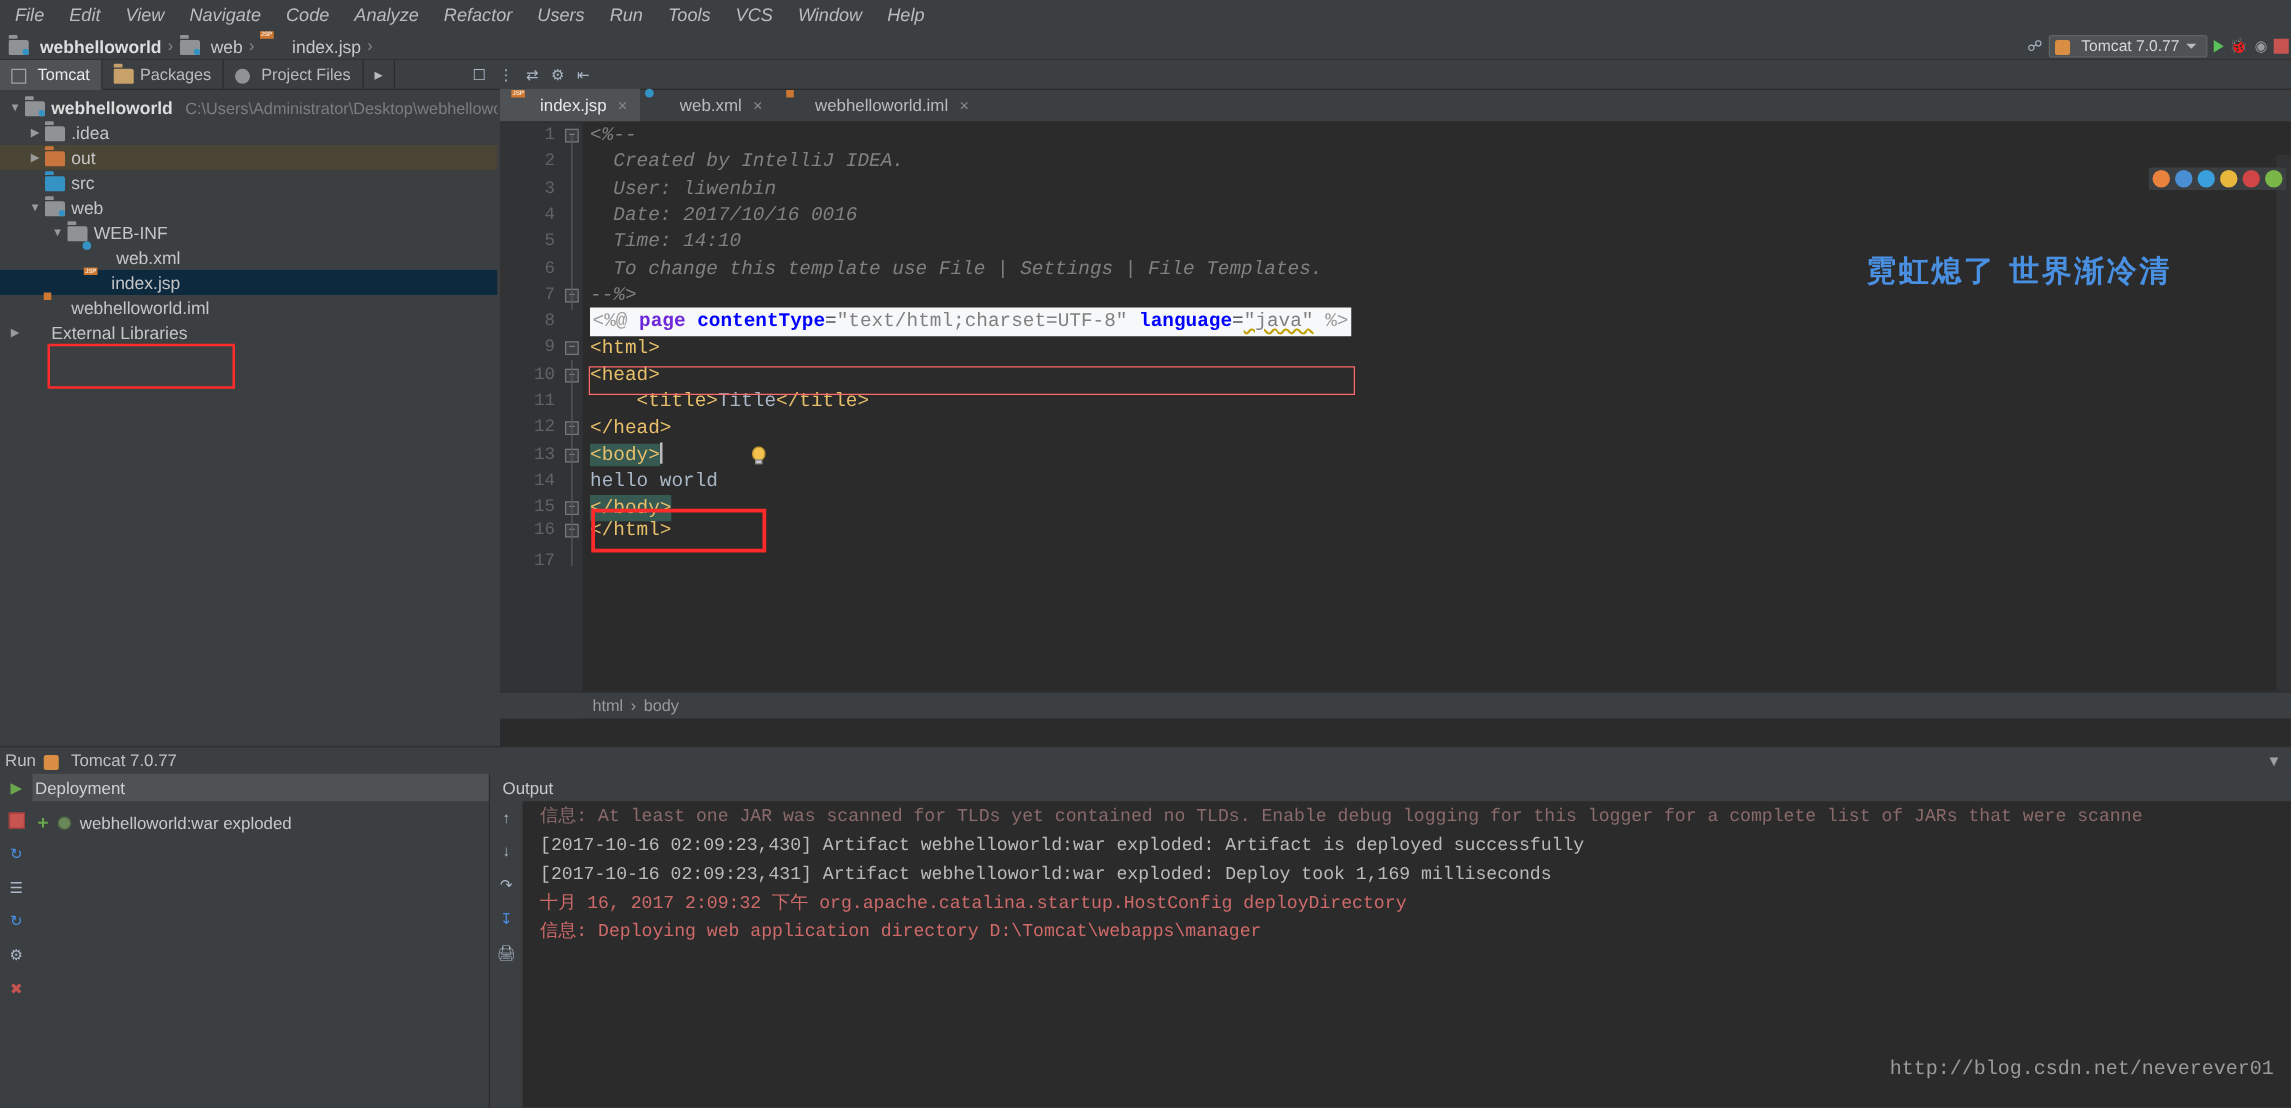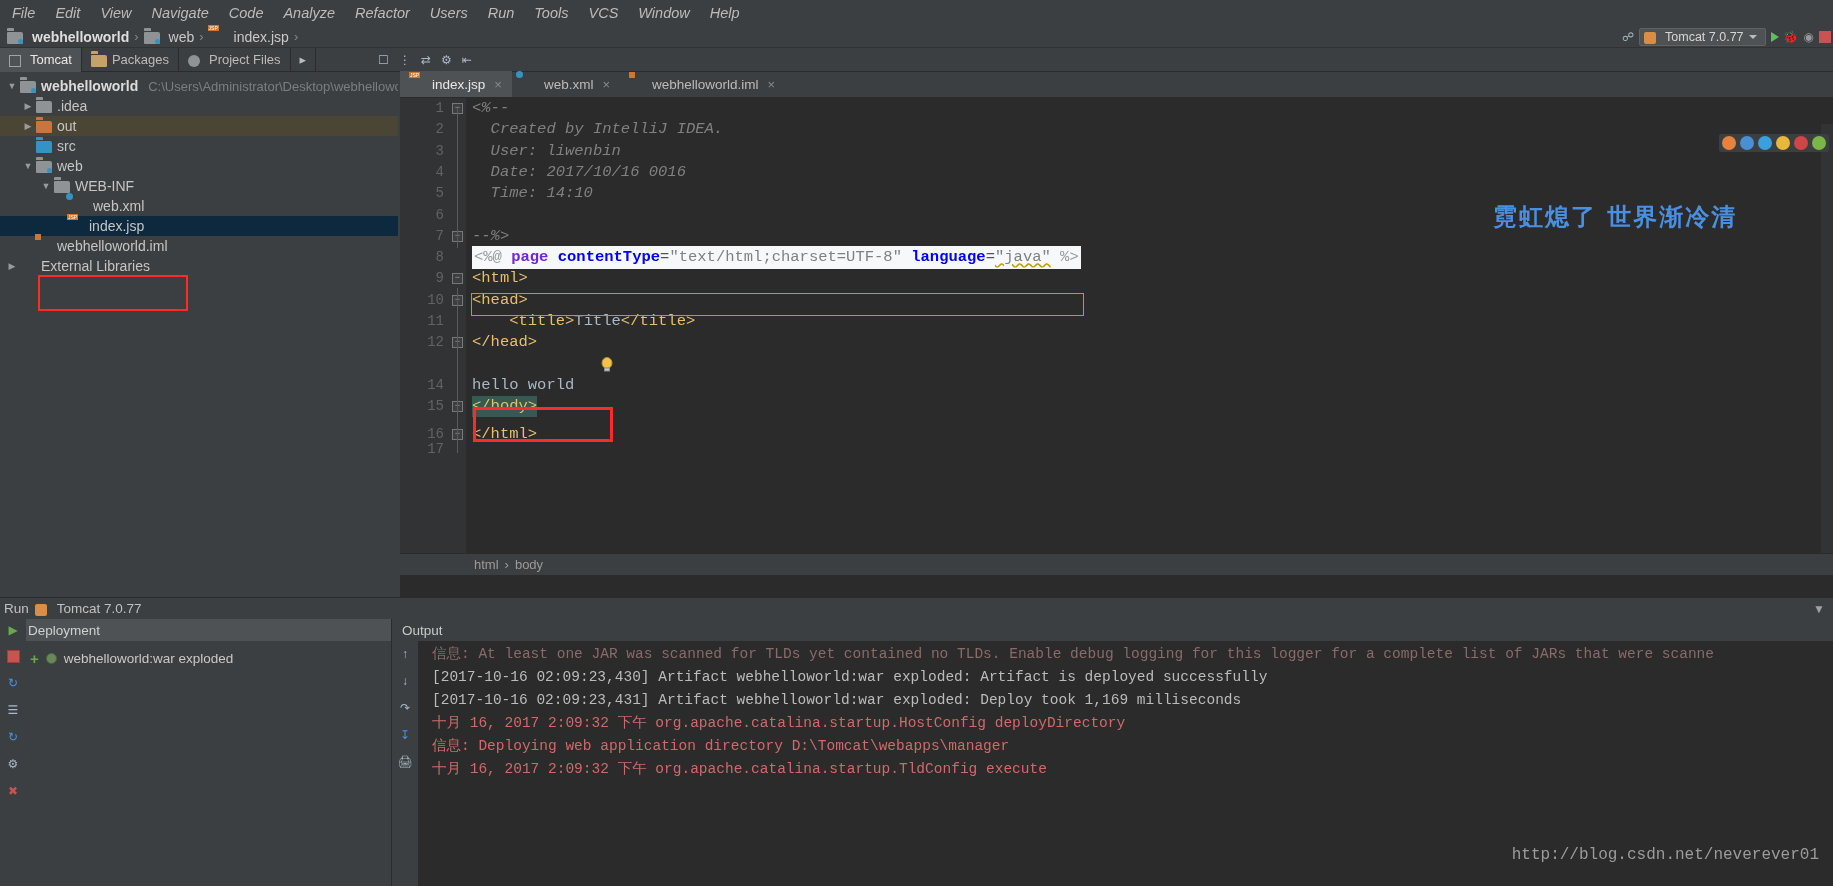--- a/index.html
+++ b/index.html
@@ -409,20 +409,21 @@
           <div class="cline" style="position: absolute; top: 63.9px; left: 0px; right: 0px;">
             <span class="lnum">4</span>
             <span class="ctext cmt">  Date: 2017/10/16 0016</span>
           </div>
           <div class="cline" style="position: absolute; top: 85.2px; left: 0px; right: 0px;">
             <span class="lnum">5</span>
             <span class="ctext cmt">  Time: 14:10</span>
           </div>
           <div class="cline" style="position: absolute; top: 106.5px; left: 0px; right: 0px;">
             <span class="lnum">6</span>
+            <span class="ctext cmt">  To change this template use File | Settings | File Templates.</span>
           </div>
 
           <div class="cline" style="position: absolute; top: 127.8px; left: 0px; right: 0px;">
             <span class="lnum">7</span>
             <span class="foldmark">−</span>
             <span class="ctext cmt">--%&gt;</span>
           </div>
 
           <div class="cline" style="position: absolute; top: 149.1px; left: 0px; right: 0px;">
             <span class="lnum">8</span>
@@ -451,33 +452,38 @@
             <span class="foldmark">−</span>
             <span class="bulb">
               <svg width="14" height="15" viewBox="0 0 14 15">
                   <ellipse cx="7" cy="6" rx="5" ry="5.5" fill="#f2c14e" stroke="#b8902c"></ellipse>
                   <rect x="4.5" y="11" width="5" height="3" fill="#c9c9c9" stroke="#8a8a8a"></rect>
                 </svg>
             </span>
             <span class="ctext tag">&lt;/head&gt;</span>
           </div>
 
+          <div class="cline" style="position: absolute; top: 255.6px; left: 0px; right: 0px;">
+            <span class="lnum">13</span>
+            <span class="foldmark">−</span>
+            <span class="ctext"><span class="tag sel-teal">&lt;body&gt;</span><span class="caret"></span></span>
+          </div>
 
           <div class="cline" style="position: absolute; top: 276.9px; left: 0px; right: 0px;">
             <span class="lnum">14</span>
             <span class="ctext txtval">hello world</span>
           </div>
 
           <div class="cline" style="position: absolute; top: 298.2px; left: 0px; right: 0px;">
             <span class="lnum">15</span>
             <span class="foldmark">−</span>
             <span class="ctext tag sel-teal">&lt;/body&gt;</span>
           </div>
 
-          <div class="cline" style="position: absolute; top: 326px; left: 0px; right: 0px; text-decoration: underline;">
+          <div class="cline" style="position: absolute; top: 316px; left: 0px; right: 0px; text-decoration: underline;">
             <span class="lnum">16</span>
             <span class="foldmark">−</span>
             <span class="ctext tag">&lt;/html&gt;</span>
           </div>
 
           <div class="cline" style="position: absolute; top: 340.8px; left: 0px; right: 0px;">
             <span class="lnum">17</span>
             <span class="ctext"></span>
           </div>
         </div>
@@ -544,21 +550,20 @@
             <span class="icoglyph">↷</span>
             <span class="icoglyph" style="color:#4a90e2">↧</span>
             <span class="icoglyph">🖨</span>
           </div>
           <div class="out-body">
             <div class="oline dim">信息: At least one JAR was scanned for TLDs yet contained no TLDs. Enable debug logging for this logger for a complete list of JARs that were scanne</div>
             <div class="oline">[2017-10-16 02:09:23,430] Artifact webhelloworld:war exploded: Artifact is deployed successfully</div>
             <div class="oline">[2017-10-16 02:09:23,431] Artifact webhelloworld:war exploded: Deploy took 1,169 milliseconds</div>
             <div class="oline err">十月 16, 2017 2:09:32 下午 org.apache.catalina.startup.HostConfig deployDirectory</div>
             <div class="oline err">信息: Deploying web application directory D:\Tomcat\webapps\manager</div>
-            <div class="oline err">十月 16, 2017 2:09:32 下午 org.apache.catalina.startup.TldConfig execute</div>
             <div class="watermark">http://blog.csdn.net/neverever01</div>
           </div>
         </div>
       </div>
     </div>
 
   </div>
 </div>
 
 </body></html>

